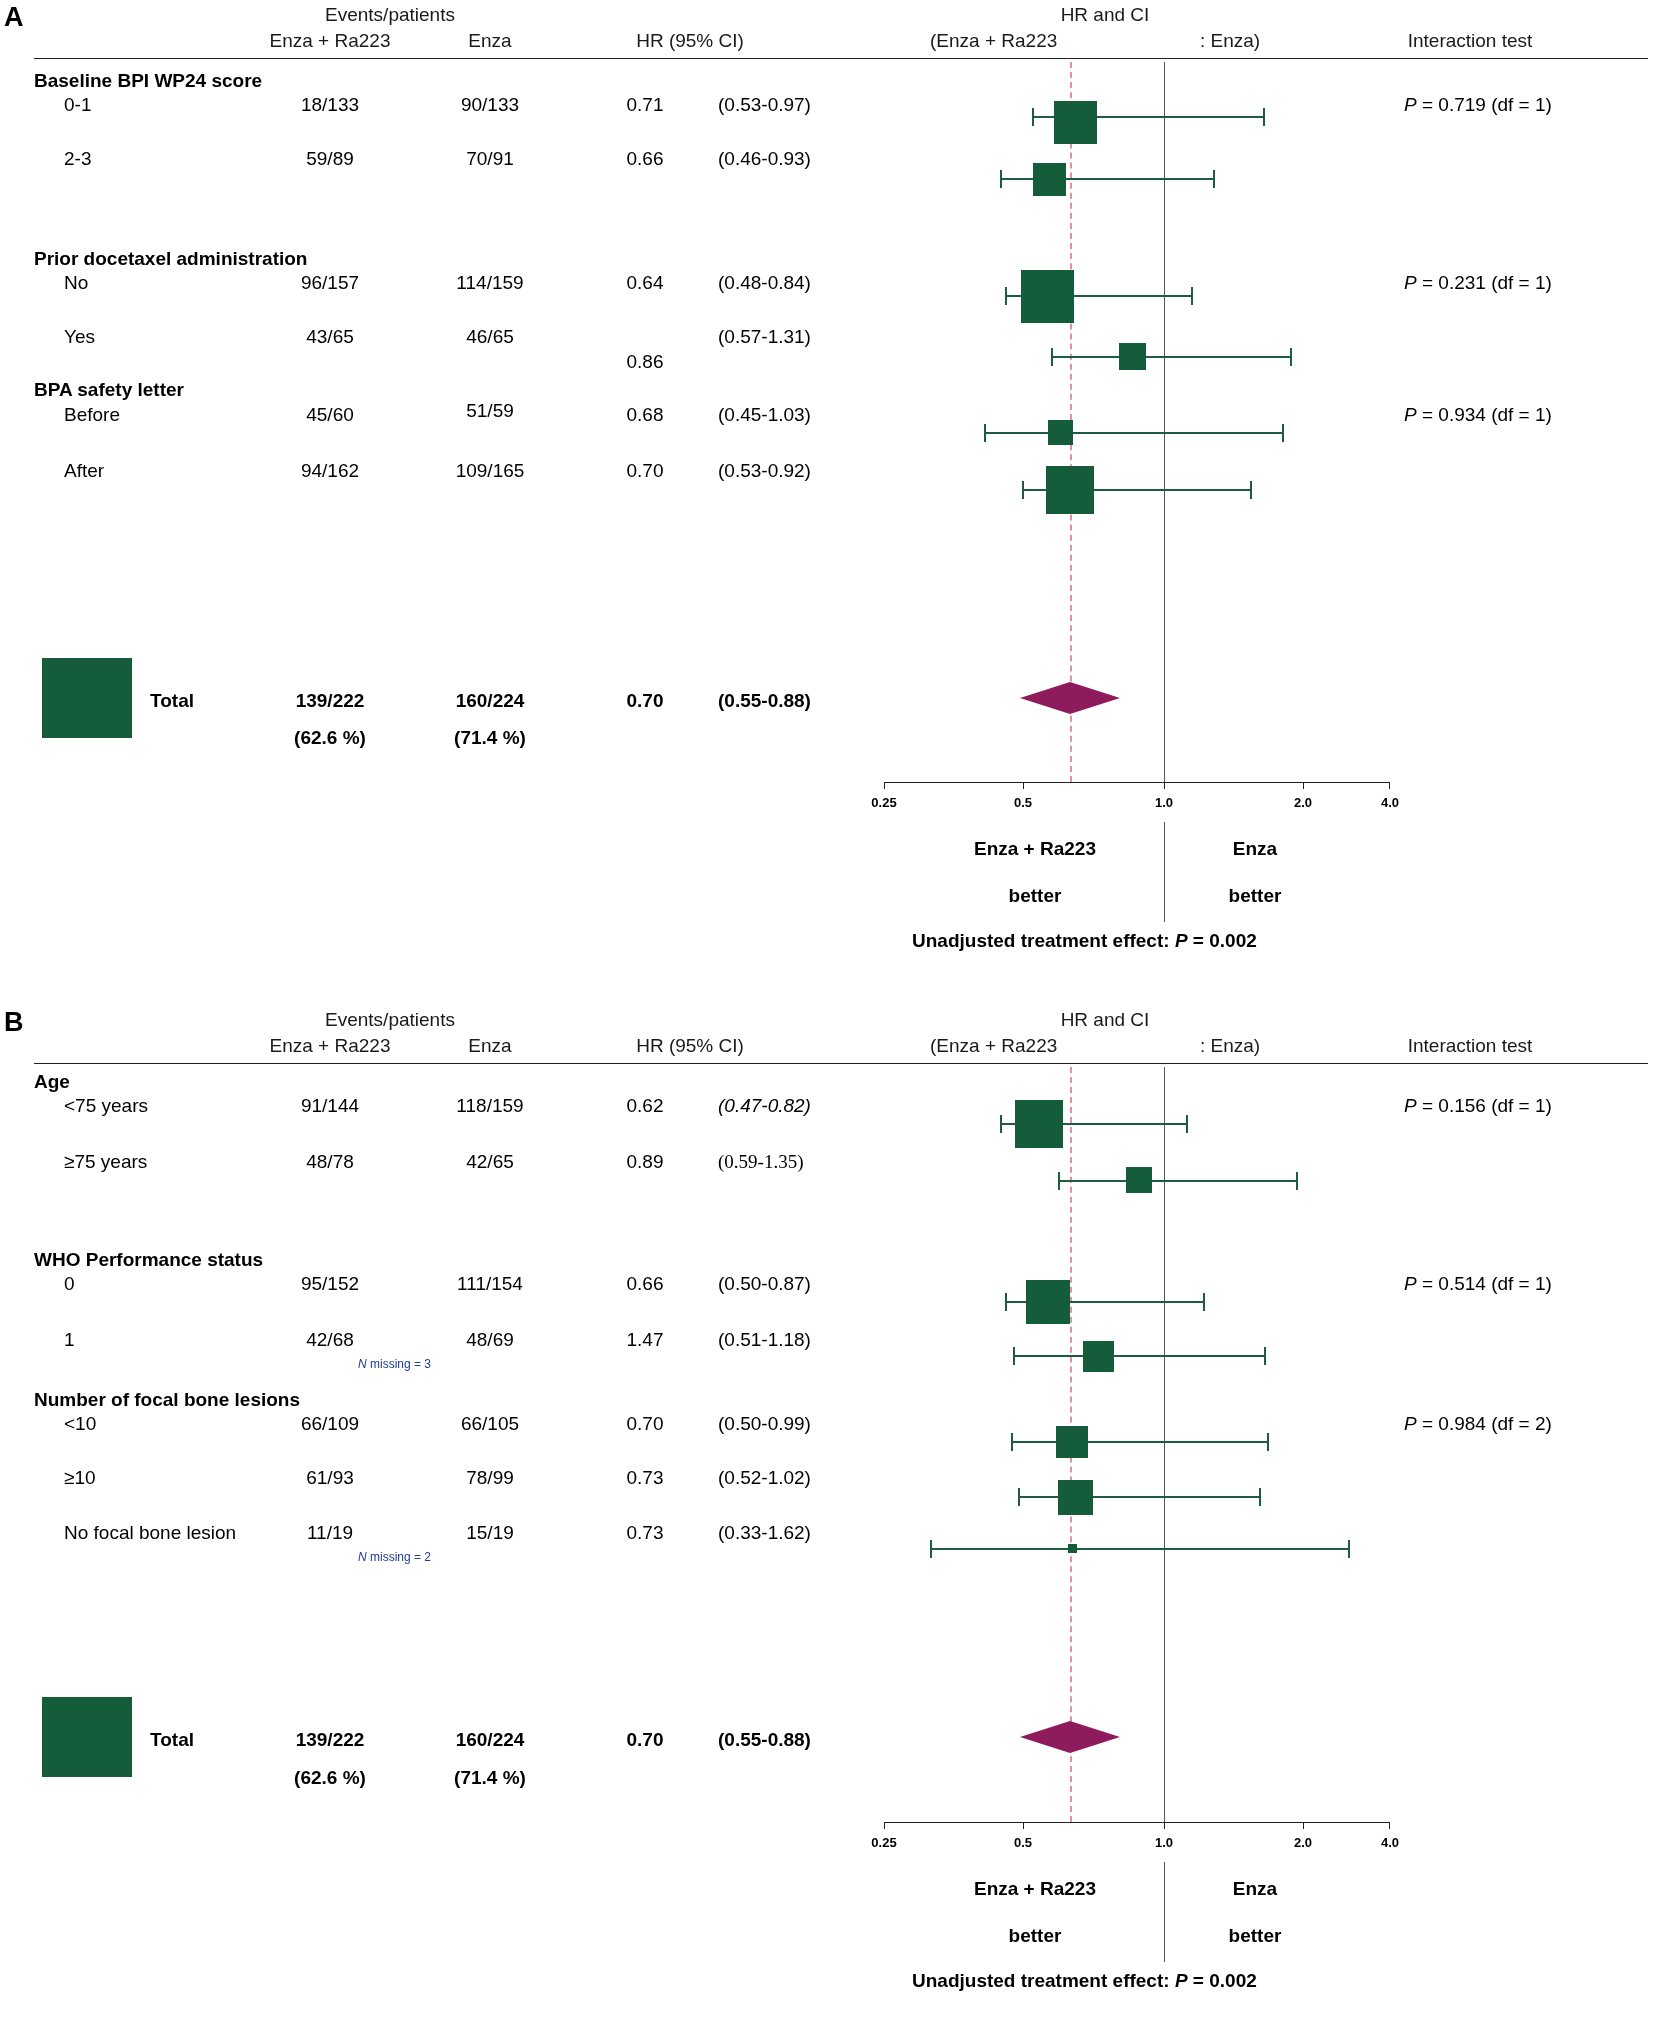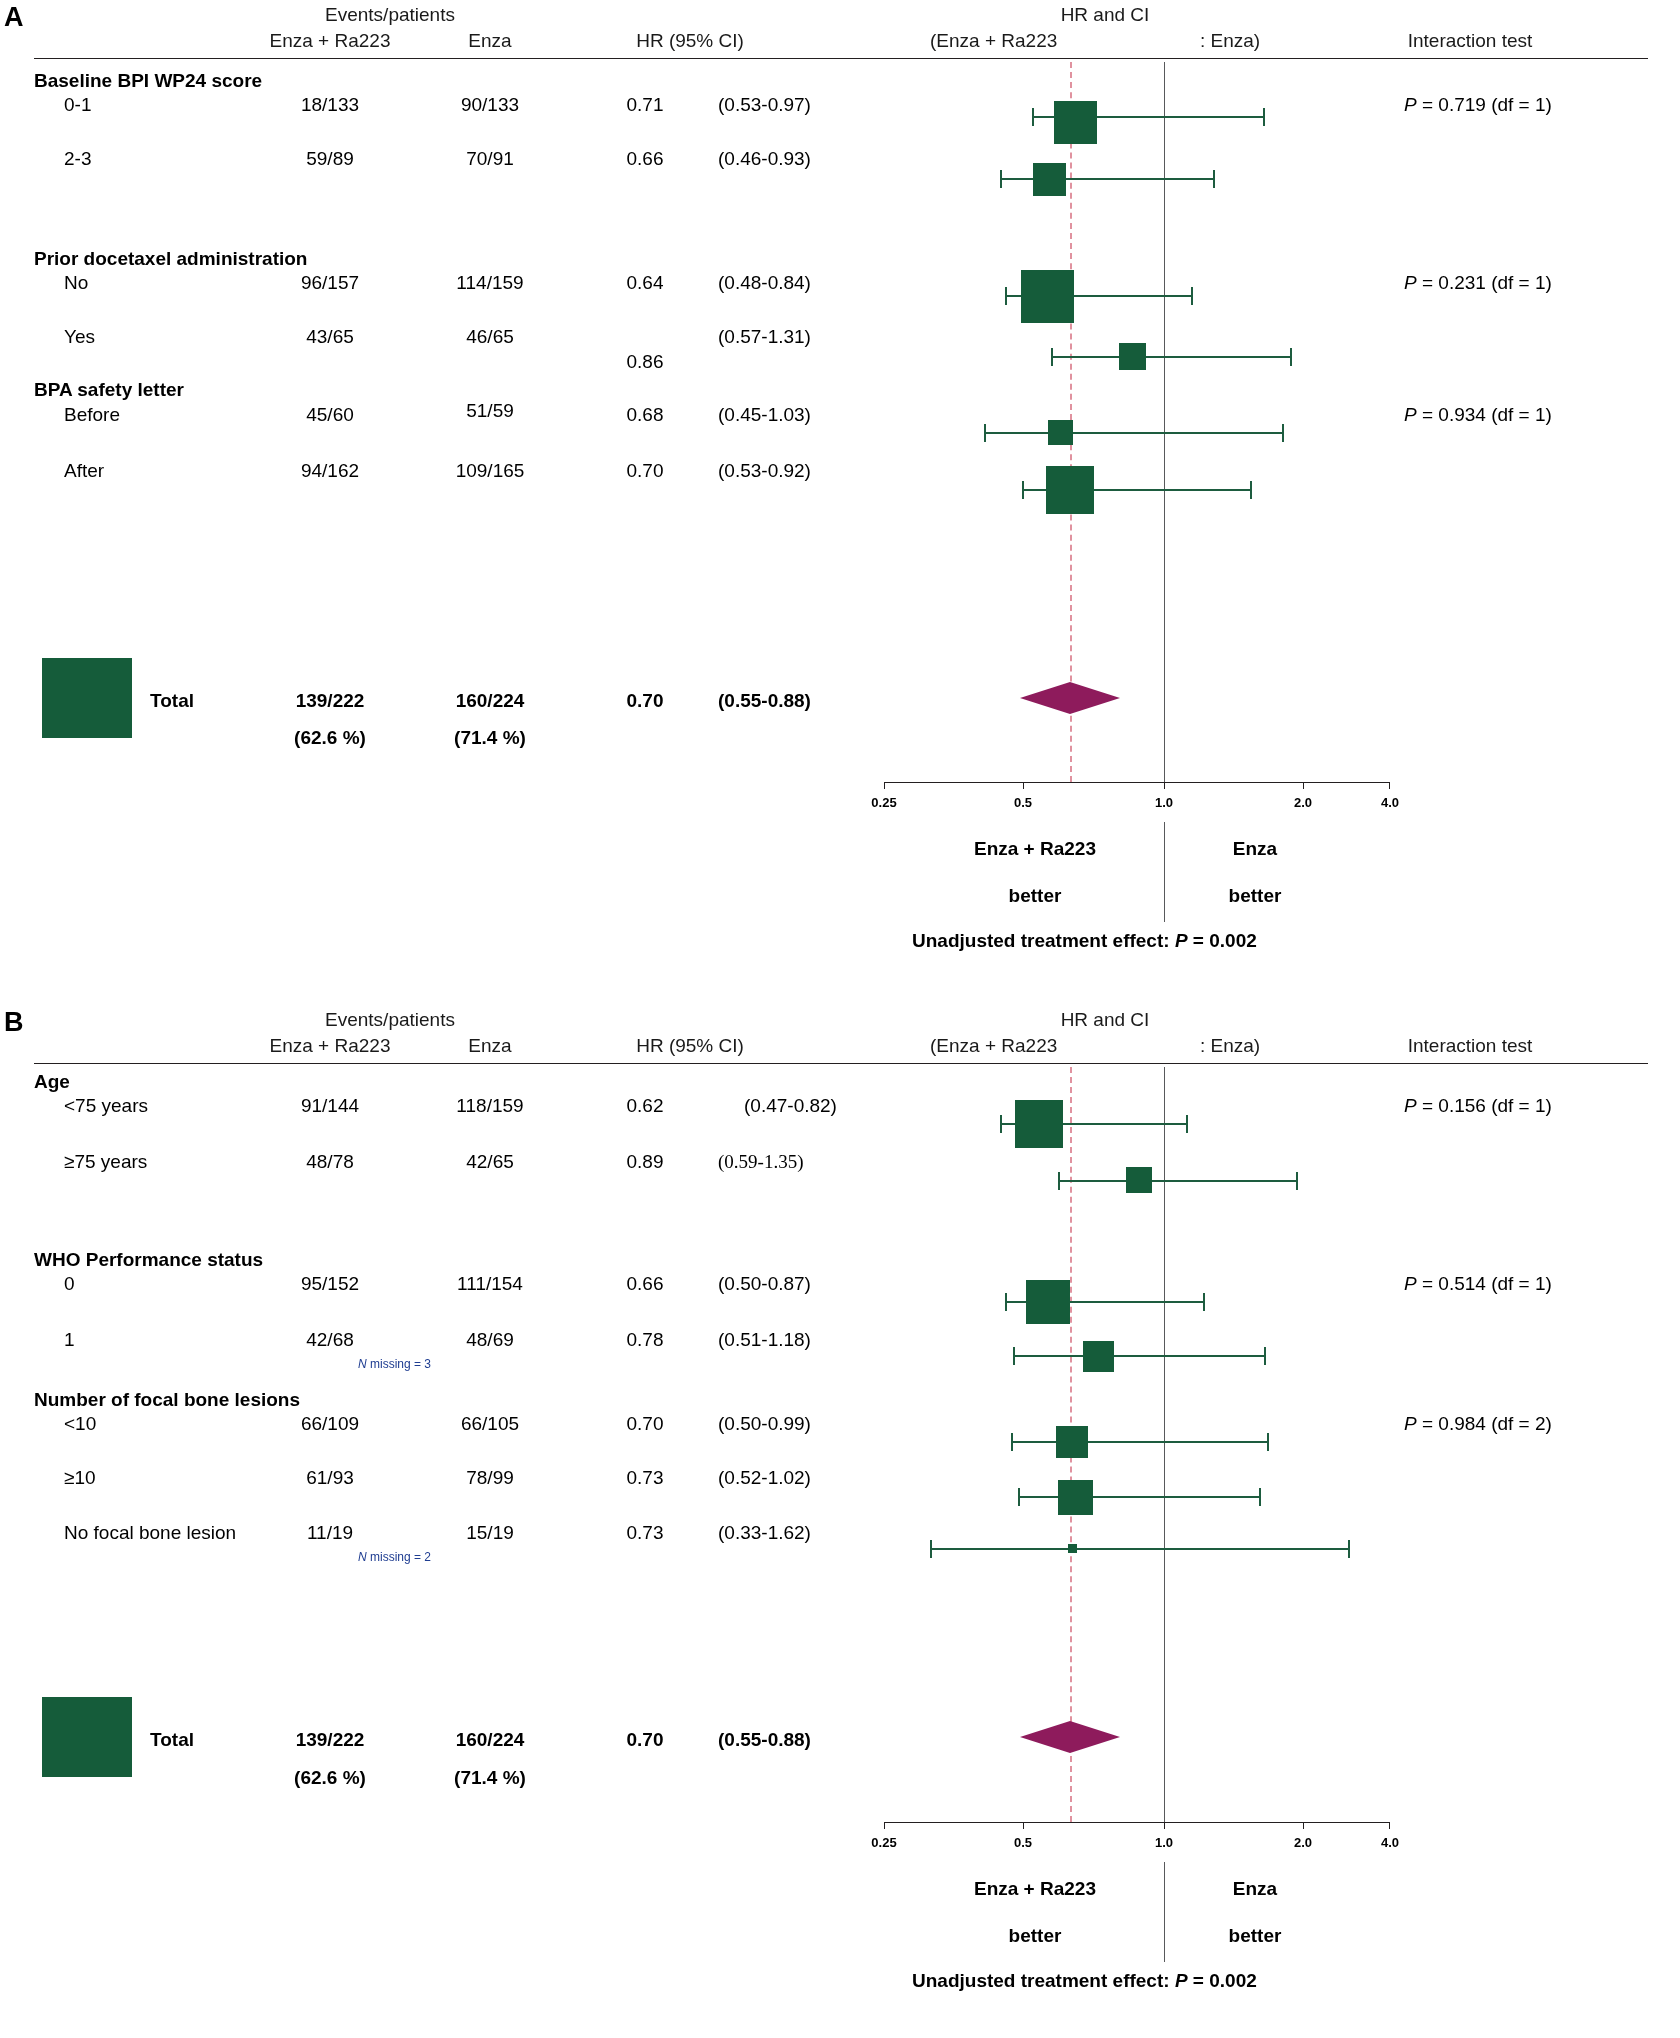--- a/index.html
+++ b/index.html
@@ -285,21 +285,21 @@
   <div class="rule" style="top:58px; left:34px; width:1614px;"></div>
 
   <div class="vline-null" style="top:62px; left:1164px; height:755px;"></div>
   <div class="vline-total" style="top:62px; left:1070px; height:755px;"></div>
 
   <div class="grp" style="top:66px; left:34px;">Age</div>
   <div class="sub" style="top:90px; left:64px;">&lt;75 years</div>
   <div class="num" style="top:90px; left:250px; width:160px;">91/144</div>
   <div class="num" style="top:90px; left:425px; width:130px;">118/159</div>
   <div class="num" style="top:90px; left:600px; width:90px;">0.62</div>
-  <div class="num left" style="top:90px; left:744px;">(0.47-0.82)</div>
+  <div class="num left" style="top:90px; left:718px;font-style:italic;">(0.47-0.82)</div>
   <div class="itest" style="top:90px; left:1404px;"><i>P</i><span> = 0.156 (df = 1)</span></div>
   <div class="ci" style="top:118px; left:1000px; width:188px;"></div>
   <div class="cap" style="top:110px; left:1000px; height:18px;"></div>
   <div class="cap" style="top:110px; left:1186px; height:18px;"></div>
   <div class="box" style="top:95px; left:1015px; width:48px; height:48px;"></div>
 
   <div class="sub" style="top:146px; left:64px;">≥75 years</div>
   <div class="num" style="top:146px; left:250px; width:160px;">48/78</div>
   <div class="num" style="top:146px; left:425px; width:130px;">42/65</div>
   <div class="num" style="top:146px; left:600px; width:90px;">0.89</div>
@@ -317,21 +317,21 @@
   <div class="num left" style="top:268px; left:718px;">(0.50-0.87)</div>
   <div class="itest" style="top:268px; left:1404px;"><i>P</i><span> = 0.514 (df = 1)</span></div>
   <div class="ci" style="top:296px; left:1005px; width:200px;"></div>
   <div class="cap" style="top:288px; left:1005px; height:18px;"></div>
   <div class="cap" style="top:288px; left:1203px; height:18px;"></div>
   <div class="box" style="top:275px; left:1026px; width:44px; height:44px;"></div>
 
   <div class="sub" style="top:324px; left:64px;">1</div>
   <div class="num" style="top:324px; left:250px; width:160px;">42/68</div>
   <div class="num" style="top:324px; left:425px; width:130px;">48/69</div>
-  <div class="num" style="top:324px; left:600px; width:90px;">0.78</div>
+  <div class="num" style="top:324px; left:600px; width:90px;">1.47</div>
   <div class="num left" style="top:324px; left:718px;">(0.51-1.18)</div>
   <div class="missing" style="top:352px; left:358px;"><i>N</i><span> missing = 3</span></div>
   <div class="ci" style="top:350px; left:1013px; width:253px;"></div>
   <div class="cap" style="top:342px; left:1013px; height:18px;"></div>
   <div class="cap" style="top:342px; left:1264px; height:18px;"></div>
   <div class="box" style="top:336px; left:1083px; width:31px; height:31px;"></div>
 
   <div class="grp" style="top:384px; left:34px;">Number of focal bone lesions</div>
   <div class="sub" style="top:408px; left:64px;">&lt;10</div>
   <div class="num" style="top:408px; left:250px; width:160px;">66/109</div>

